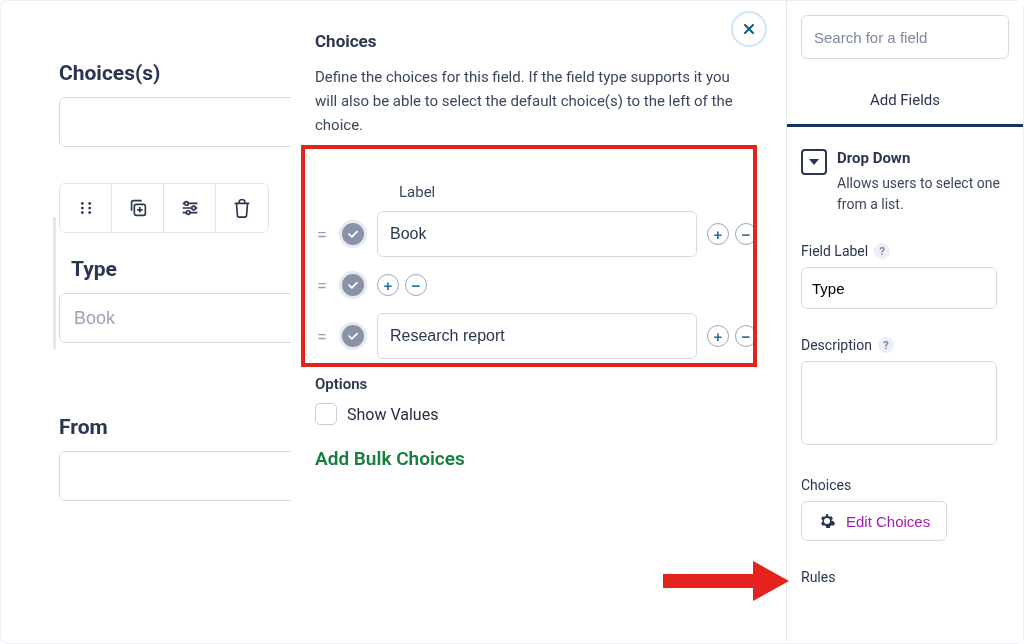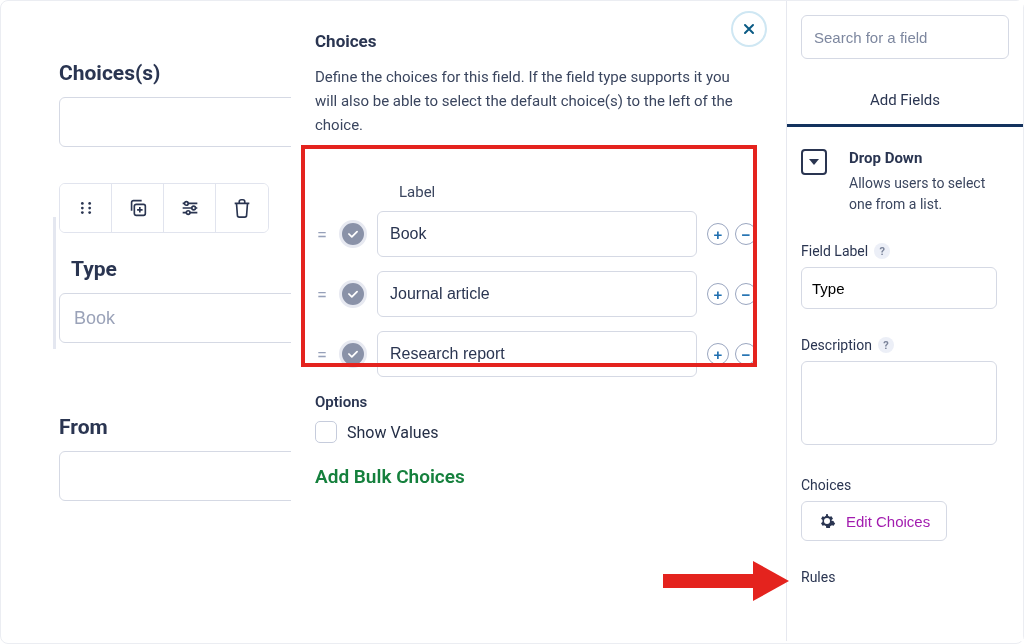--- a/index.html
+++ b/index.html
@@ -80,21 +80,21 @@
   }
   .search-wrap { padding: 0 14px 14px 14px; }
   .search-field {
     width: 100%; height: 44px; border: 1px solid #d5d9e4; border-radius: 6px; padding: 0 12px;
     font-size: 15px; color: #242e46;
   }
   .search-field::placeholder { color: #7d879f; }
   .tabs { display: flex; border-bottom: 1px solid #e6e8ef; height: 54px; }
   .tab { flex: 1; display: flex; align-items: center; justify-content: center; font-size: 15px; color: #2a3551; cursor: pointer; position: relative; }
   .tab.active::after { content:""; position:absolute; left:0; right:0; bottom:-1px; height:3px; background:#13325e; }
-  .field-type { display: flex; gap: 22px; padding: 22px 14px 0 14px; }
+  .field-type { display: flex; gap: 10px; padding: 22px 14px 0 14px; }
   .ft-icon {
     width: 26px; height: 26px; border: 2px solid #2a3551; border-radius: 4px; display:flex; align-items:center; justify-content:center;
     flex-shrink: 0;
   }
   .ft-icon svg { width: 10px; height: 10px; fill: #2a3551; }
   .ft-title { font-size: 15px; font-weight: 700; color: #2a3551; margin: 0 0 6px 0; }
   .ft-desc { font-size: 14px; color: #3b465f; line-height: 1.5; margin: 0; }
   .side-sec { padding: 28px 26px 0 14px; }
   .side-label { font-size: 14px; color: #2a3551; margin: 0 0 8px 0; display:flex; align-items:center; gap:6px; }
   .q {
@@ -200,21 +200,20 @@
         </div>
       </div>
 
       <div class="choice-row">
         <span class="drag-eq">=</span>
         <span class="check-pill">
             <svg viewBox="0 0 24 24">
               <path d="M5 12l5 5L19 8"></path>
             </svg>
           </span>
-        <input class="choice-input" type="text" value="Journal article" style="">
         <div class="pm-btns">
           <button class="pm">+</button>
           <button class="pm">−</button>
         </div>
       </div>
 
       <div class="choice-row">
         <span class="drag-eq">=</span>
         <span class="check-pill">
             <svg viewBox="0 0 24 24">

